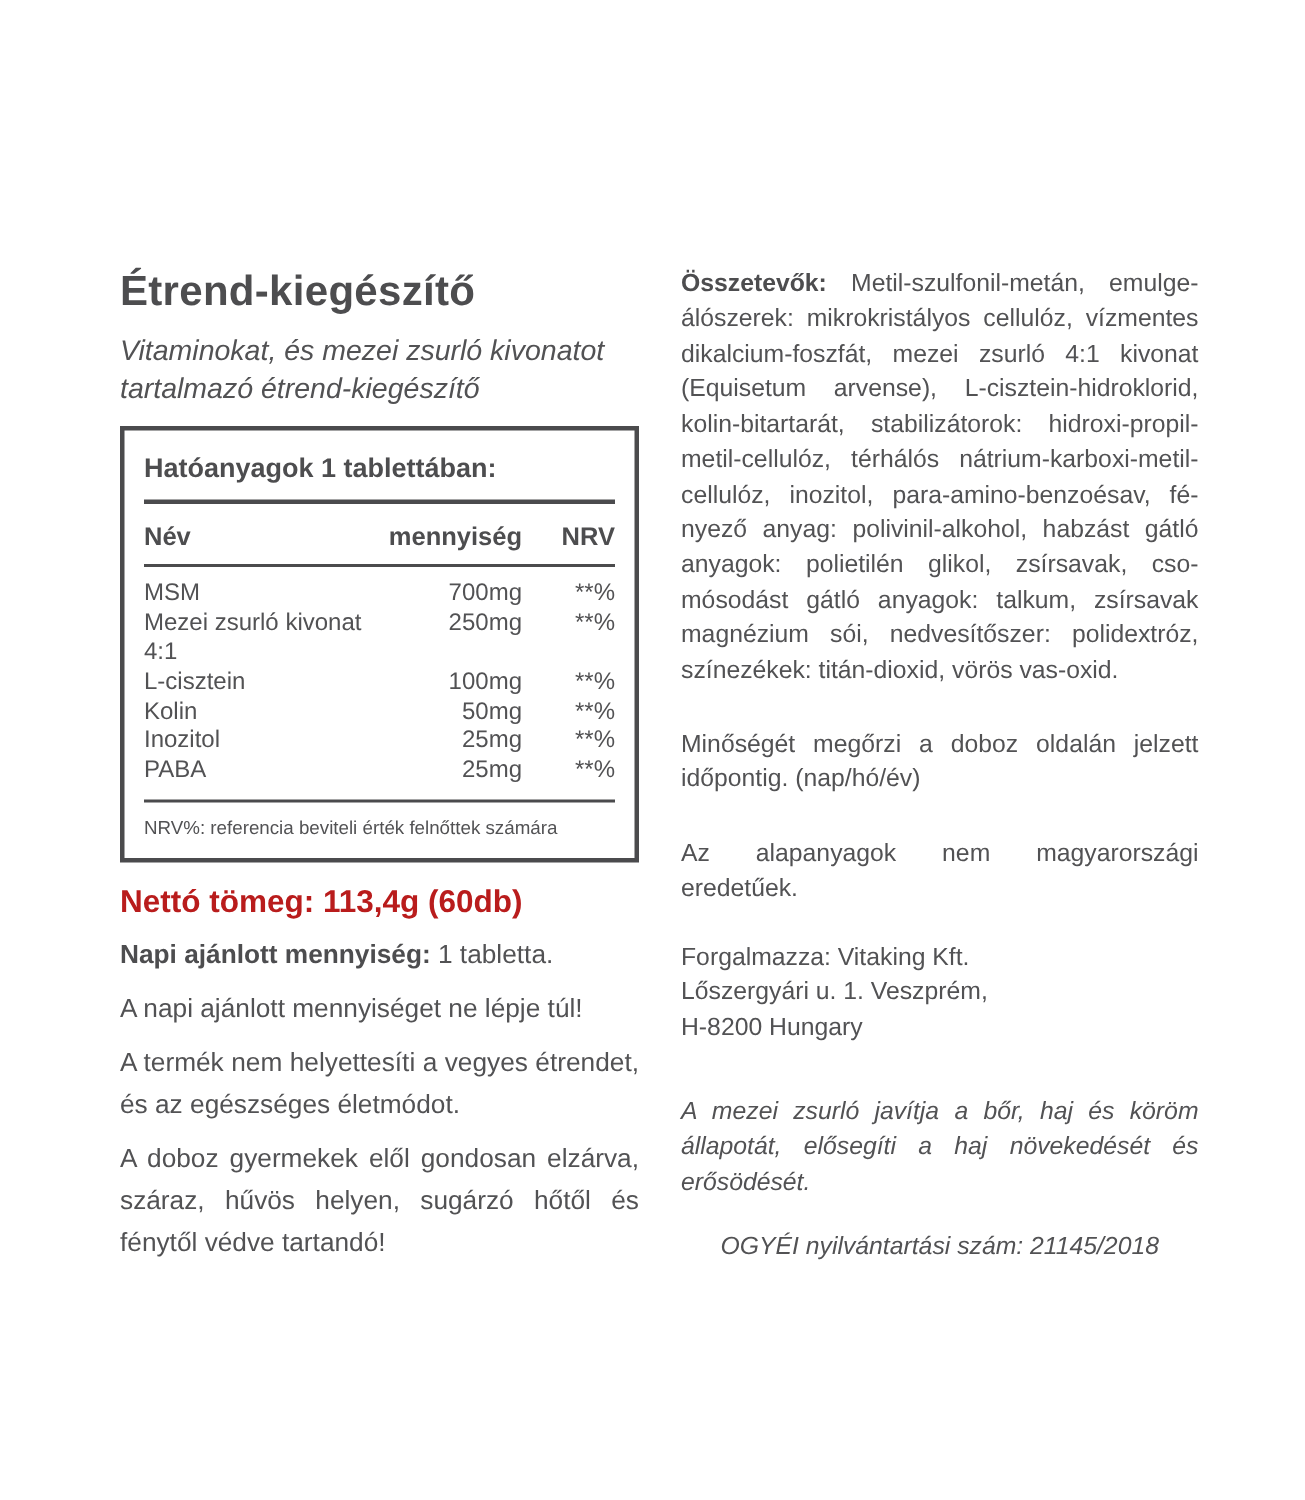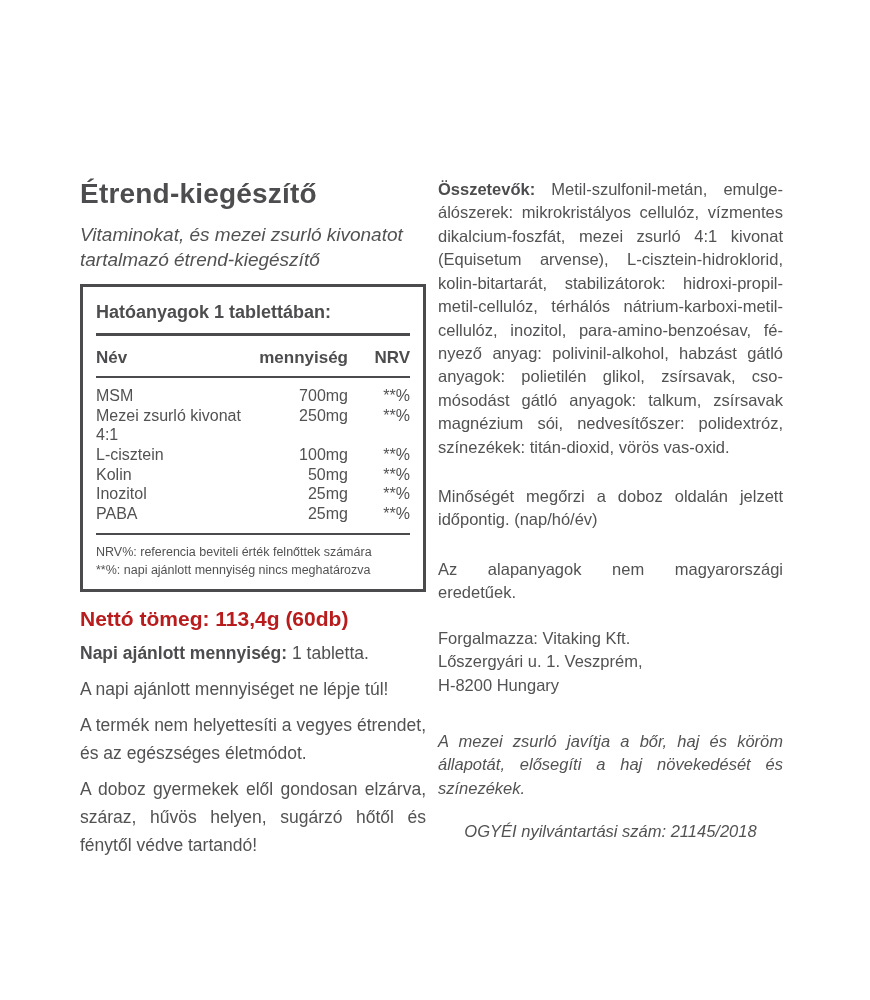--- a/index.html
+++ b/index.html
@@ -7,21 +7,21 @@
   .page {
     position:relative;
     width:870px; height:1000px;
     background:#ffffff;
     font-family:"Liberation Sans", sans-serif;
     color:#525254;
     overflow:hidden;
   }
   .content {
     position:absolute; left:80px; top:178px;
-    display:flex; gap:12px;
+    display:flex; gap:28px;
   }
   .col-left  { width:346px; }
   .col-right { width:345px; }
 
   
   .title {
     font-size:28px; font-weight:bold; line-height:1.12;
     color:#4d4d4f; letter-spacing:0.2px;
   }
   .subtitle {
@@ -110,21 +110,20 @@
           <span class="c-nrv">**%</span>
         </div>
         <div class="facts-row">
           <span class="c-name">PABA</span>
           <span class="c-amt">25mg</span>
           <span class="c-nrv">**%</span>
         </div>
 
         <div class="rule rule-c"></div>
         <div class="facts-foot">NRV%: referencia beviteli érték felnőttek számára</div>
-        <div class="facts-foot">**%: napi ajánlott mennyiség nincs meghatározva</div>
       </div>
 
       <div class="net-weight">Nettó tömeg: 113,4g (60db)</div>
 
       <div class="left-par"><span class="bold-lead">Napi ajánlott mennyiség:</span><span> 1 tabletta.</span></div>
 
       <div class="left-par">A napi ajánlott mennyiséget ne lépje túl!</div>
 
       <div class="left-par just">A termék nem helyettesíti a vegyes ét­rendet, és az egészséges életmódot.</div>
 
@@ -138,19 +137,19 @@
       <div class="r-par mt-lg">Minőségét megőrzi a doboz oldalán jel­zett időpontig. (nap/hó/év)</div>
 
       <div class="r-par mt-lg">Az alapanyagok nem magyarországi eredetűek.</div>
 
       <div class="r-par address">
         <div>Forgalmazza: Vitaking Kft.</div>
         <div>Lőszergyári u. 1. Veszprém,</div>
         <div>H-8200 Hungary</div>
       </div>
 
-      <div class="r-par claim">A mezei zsurló javítja a bőr, haj és köröm állapotát, elősegíti a haj növekedését és színezékek.</div>
+      <div class="r-par claim">A mezei zsurló javítja a bőr, haj és köröm állapotát, elősegíti a haj növekedését és erősödését.</div>
 
       <div class="r-par registration">OGYÉI nyilvántartási szám: 21145/2018</div>
     </div>
 
   </div>
 </div>
 
 </body></html>

